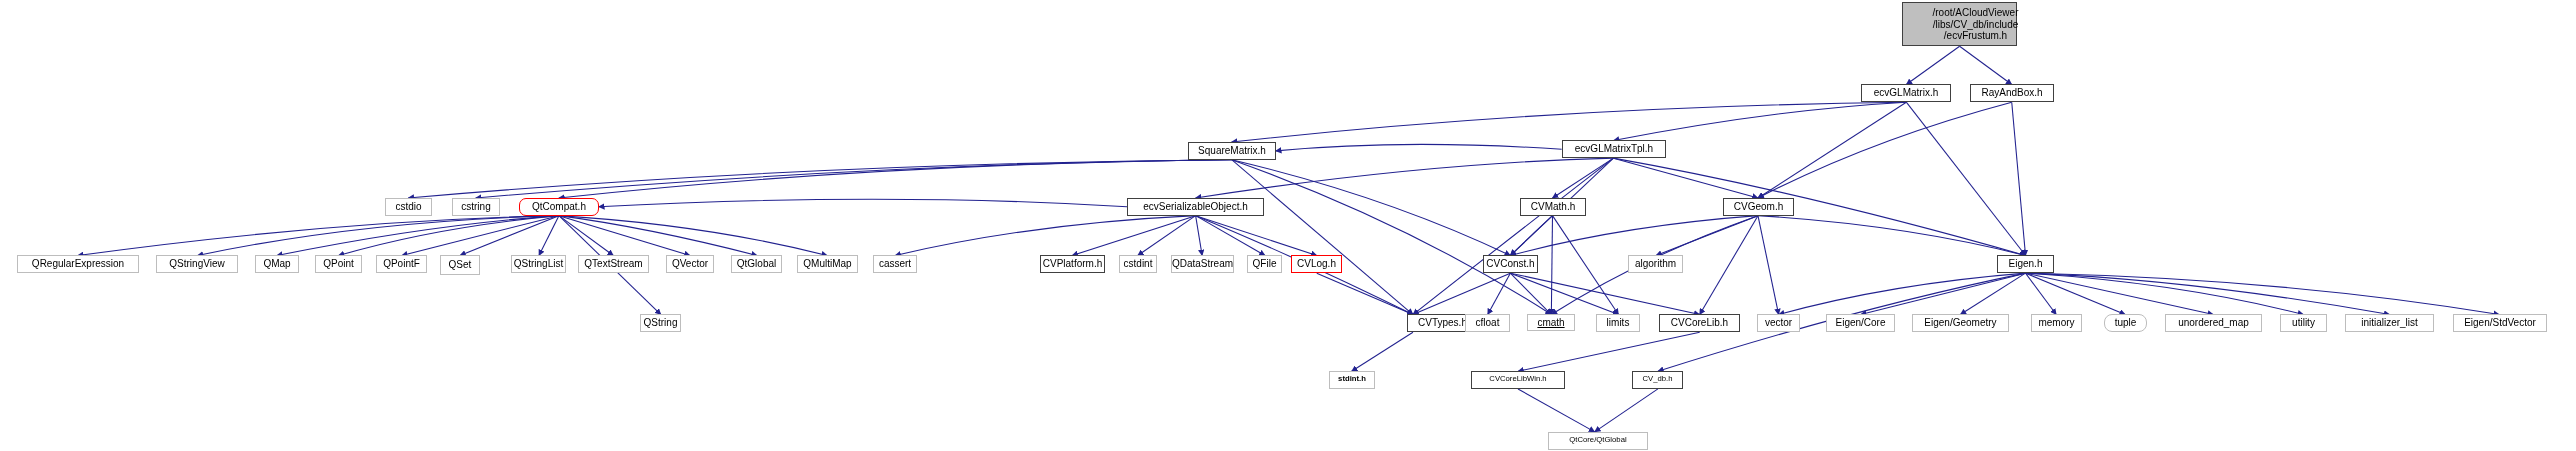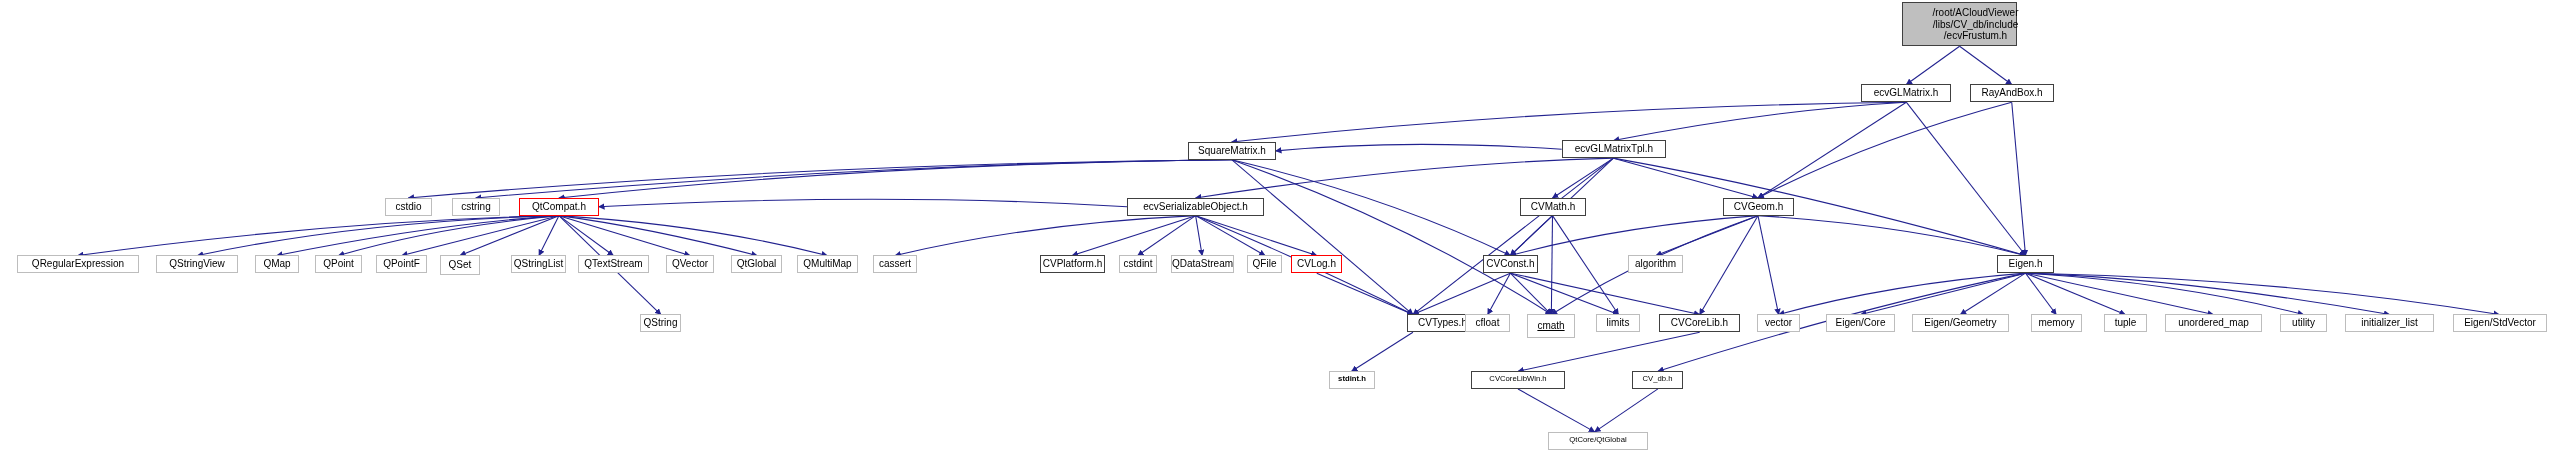--- a/index.html
+++ b/index.html
@@ -112,21 +112,21 @@
   <div id="node-layer">
       <div class="node root" style="left: 1902px; top: 2.3px; width: 115px; height: 44px;">/root/ACloudViewer
 /libs/CV_db/include
 /ecvFrustum.h</div>
       <div class="node strong" style="left: 1861px; top: 84px; width: 90px; height: 17.6px;">ecvGLMatrix.h</div>
       <div class="node strong" style="left: 1970px; top: 84px; width: 84px; height: 17.6px;">RayAndBox.h</div>
       <div class="node strong" style="left: 1188px; top: 142px; width: 88px; height: 17.6px;">SquareMatrix.h</div>
       <div class="node strong" style="left: 1562px; top: 140px; width: 104px; height: 17.6px;">ecvGLMatrixTpl.h</div>
       <div class="node" style="left: 385px; top: 198px; width: 47px; height: 17.6px;">cstdio</div>
       <div class="node" style="left: 452px; top: 198px; width: 48px; height: 17.6px;">cstring</div>
-      <div class="node red" style="left: 519px; top: 198px; width: 80px; height: 17.6px;">QtCompat.h</div>
+      <div class="node red" style="left: 519px; top: 198px; width: 80px; height: 17.6px; border-radius: 7px;">QtCompat.h</div>
       <div class="node strong" style="left: 1127px; top: 198px; width: 137px; height: 17.6px;">ecvSerializableObject.h</div>
       <div class="node strong" style="left: 1520px; top: 198px; width: 66px; height: 17.6px;">CVMath.h</div>
       <div class="node strong" style="left: 1723px; top: 198px; width: 71px; height: 17.6px;">CVGeom.h</div>
       <div class="node" style="left: 17px; top: 255px; width: 122px; height: 17.6px;">QRegularExpression</div>
       <div class="node" style="left: 156px; top: 255px; width: 82px; height: 17.6px;">QStringView</div>
       <div class="node" style="left: 255px; top: 255px; width: 44px; height: 17.6px;">QMap</div>
       <div class="node" style="left: 315px; top: 255px; width: 47px; height: 17.6px;">QPoint</div>
       <div class="node" style="left: 376px; top: 255px; width: 51px; height: 17.6px;">QPointF</div>
       <div class="node" style="left: 440px; top: 255px; width: 40px; height: 20px;">QSet</div>
       <div class="node" style="left: 511px; top: 255px; width: 55px; height: 17.6px;">QStringList</div>
@@ -139,28 +139,28 @@
       <div class="node" style="left: 1119px; top: 255px; width: 38px; height: 17.6px;">cstdint</div>
       <div class="node" style="left: 1171px; top: 255px; width: 63px; height: 17.6px;">QDataStream</div>
       <div class="node" style="left: 1247px; top: 255px; width: 35px; height: 17.6px;">QFile</div>
       <div class="node red" style="left: 1291px; top: 255px; width: 51px; height: 17.6px;">CVLog.h</div>
       <div class="node strong" style="left: 1483px; top: 255px; width: 55px; height: 17.6px;">CVConst.h</div>
       <div class="node" style="left: 1628px; top: 255px; width: 55px; height: 17.6px;">algorithm</div>
       <div class="node strong" style="left: 1997px; top: 255px; width: 57px; height: 17.6px;">Eigen.h</div>
       <div class="node" style="left: 640px; top: 314px; width: 41px; height: 17.6px;">QString</div>
       <div class="node strong" style="left: 1378px; top: 314px; width: 71px; height: 17.6px; margin-left: 29px;">CVTypes.h</div>
       <div class="node" style="left: 1465px; top: 314px; width: 45px; height: 17.6px;">cfloat</div>
-      <div class="node" style="left: 1527px; top: 314px; width: 48px; height: 24px; text-decoration: underline;">cmath</div>
+      <div class="node" style="left: 1527px; top: 314px; width: 48px; height: 17px; text-decoration: underline;">cmath</div>
       <div class="node" style="left: 1596px; top: 314px; width: 44px; height: 17.6px;">limits</div>
       <div class="node strong" style="left: 1659px; top: 314px; width: 81px; height: 17.6px;">CVCoreLib.h</div>
       <div class="node" style="left: 1757px; top: 314px; width: 43px; height: 17.6px;">vector</div>
       <div class="node" style="left: 1826px; top: 314px; width: 69px; height: 17.6px;">Eigen/Core</div>
       <div class="node" style="left: 1912px; top: 314px; width: 97px; height: 17.6px;">Eigen/Geometry</div>
       <div class="node" style="left: 2031px; top: 314px; width: 51px; height: 17.6px;">memory</div>
-      <div class="node" style="left: 2104px; top: 314px; width: 43px; height: 17.6px;">tuple</div>
+      <div class="node" style="left: 2104px; top: 314px; width: 43px; height: 17.6px; border-radius: 8px;">tuple</div>
       <div class="node" style="left: 2165px; top: 314px; width: 97px; height: 17.6px;">unordered_map</div>
       <div class="node" style="left: 2280px; top: 314px; width: 47px; height: 17.6px;">utility</div>
       <div class="node" style="left: 2345px; top: 314px; width: 89px; height: 17.6px;">initializer_list</div>
       <div class="node" style="left: 2453px; top: 314px; width: 94px; height: 17.6px;">Eigen/StdVector</div>
       <div class="node small" style="left: 1329px; top: 371px; width: 46px; height: 17.6px; font-weight: bold;">stdint.h</div>
       <div class="node strong small" style="left: 1471px; top: 371px; width: 94px; height: 17.6px;">CVCoreLibWin.h</div>
       <div class="node strong small" style="left: 1632px; top: 371px; width: 51px; height: 17.6px;">CV_db.h</div>
       <div class="node small" style="left: 1548px; top: 432px; width: 100px; height: 17.6px;">QtCore/QtGlobal</div>
     </div>
 </div>

